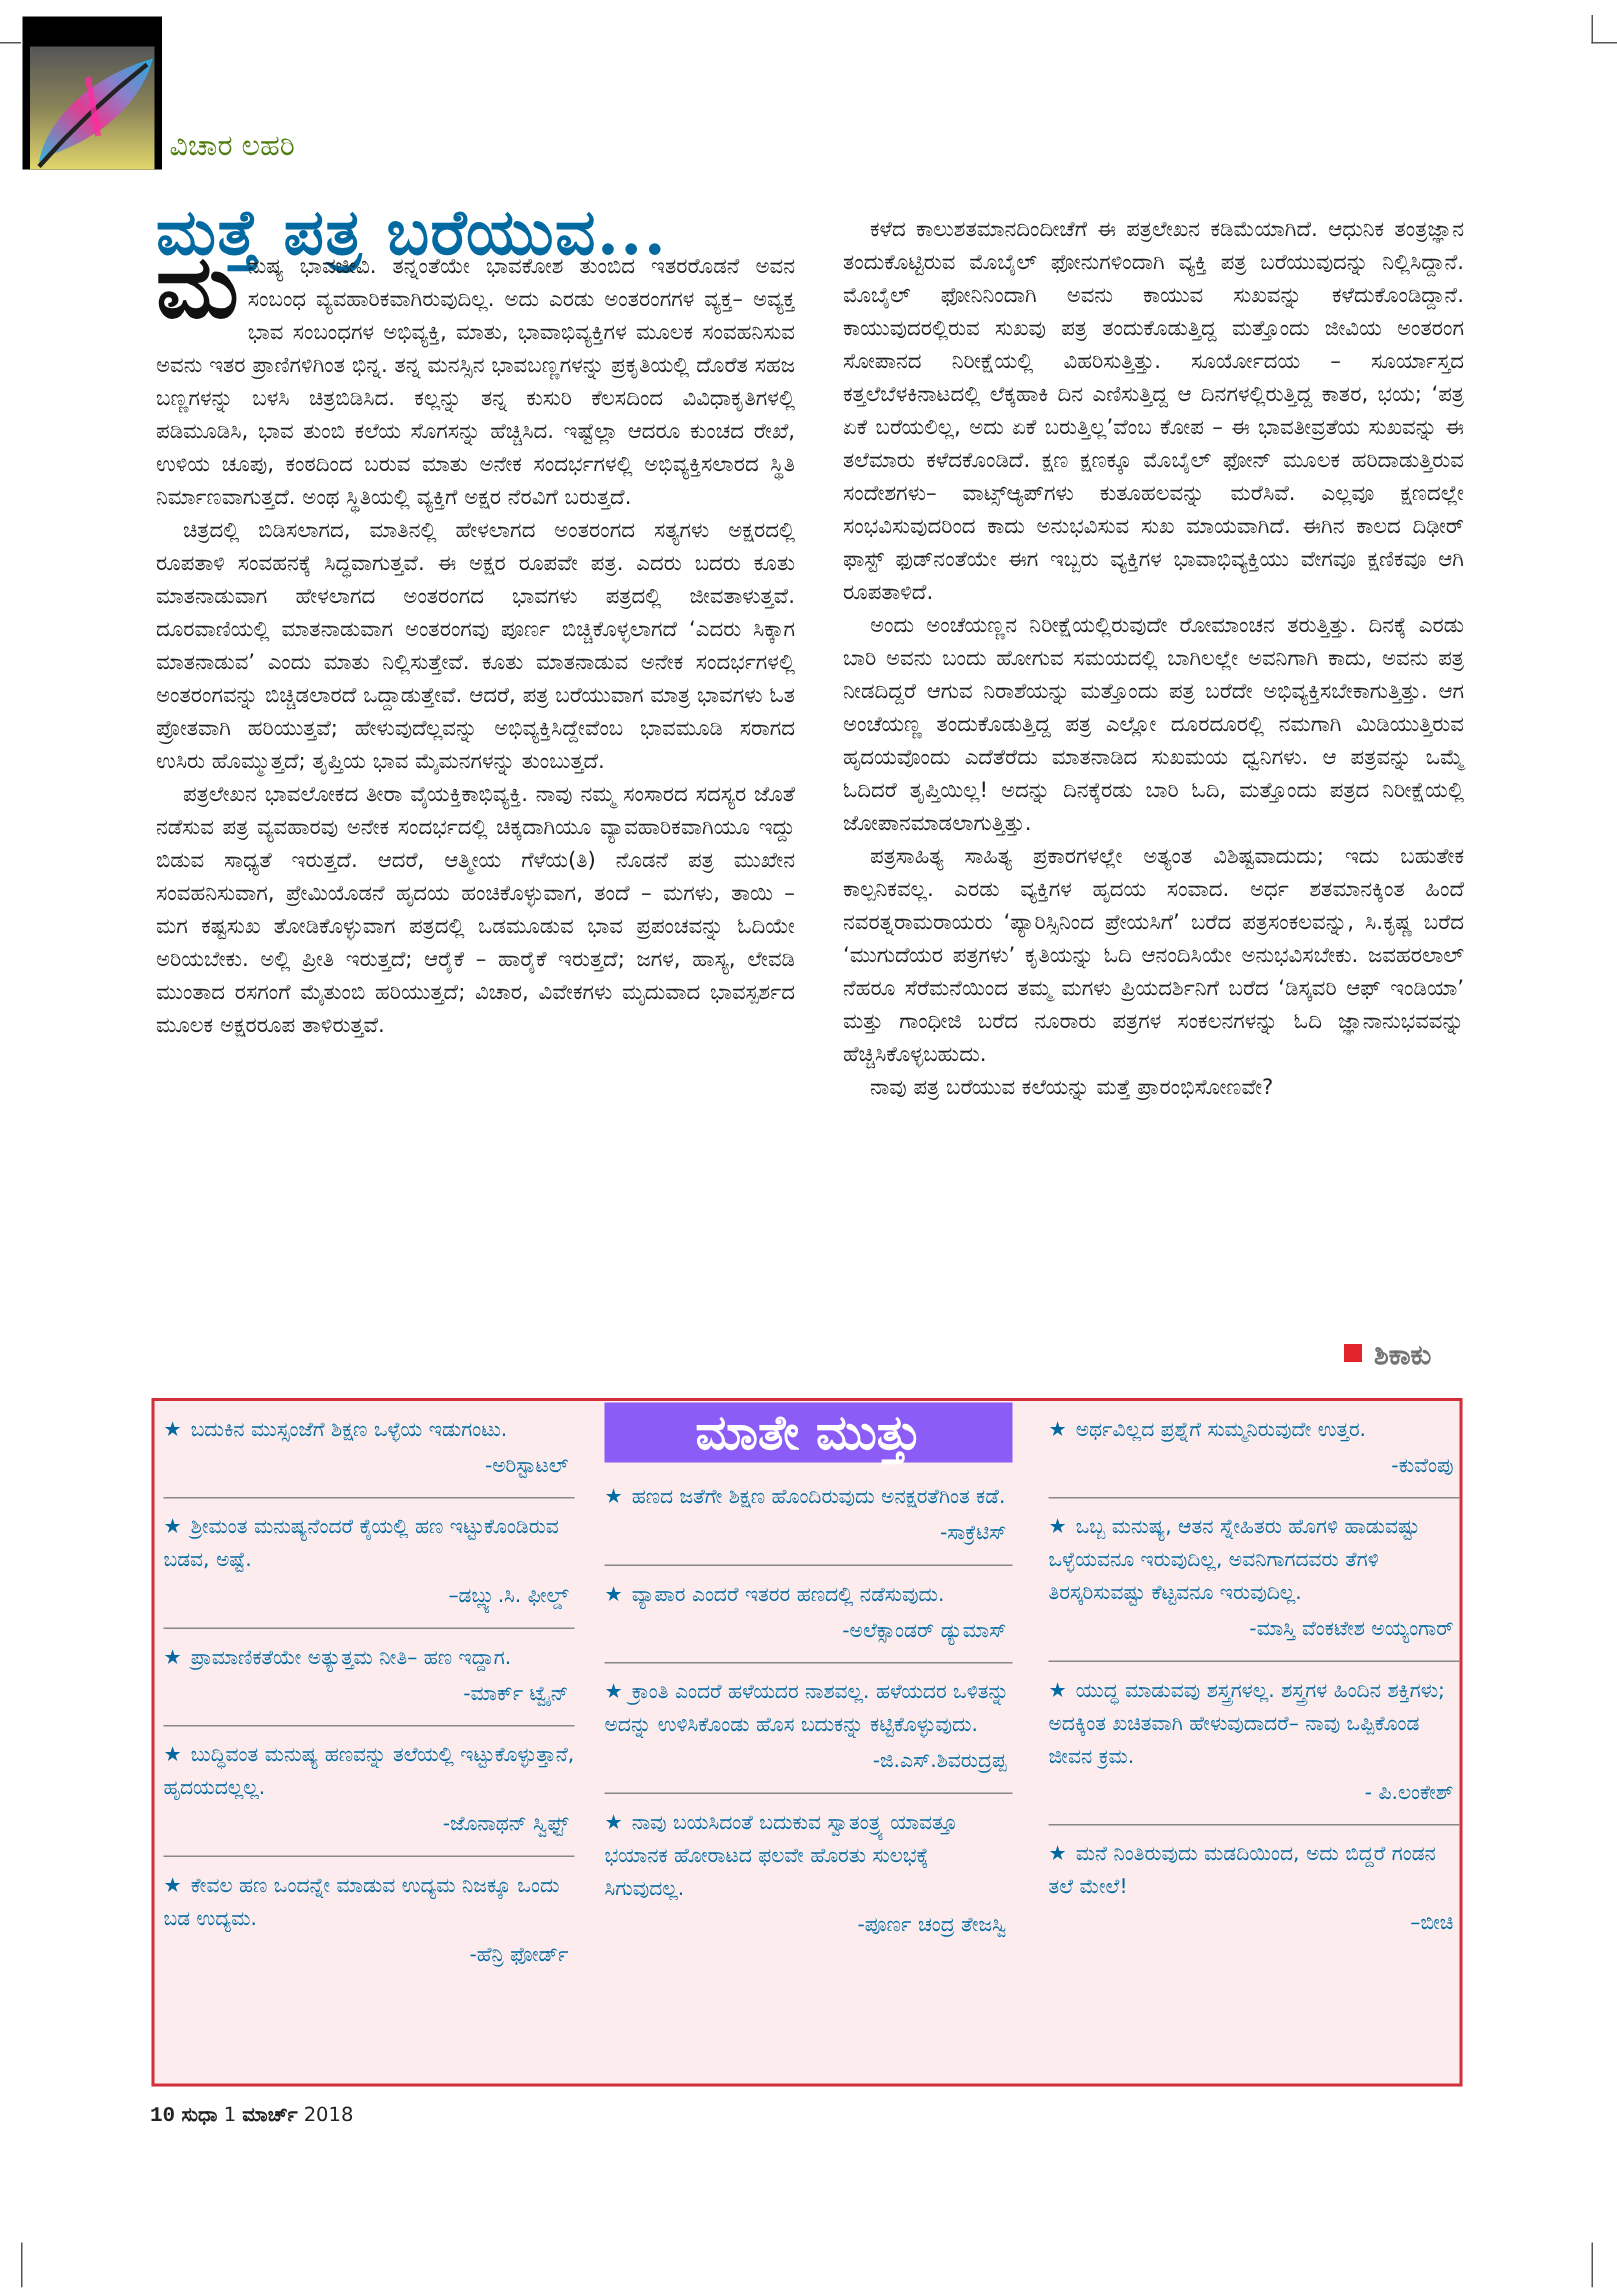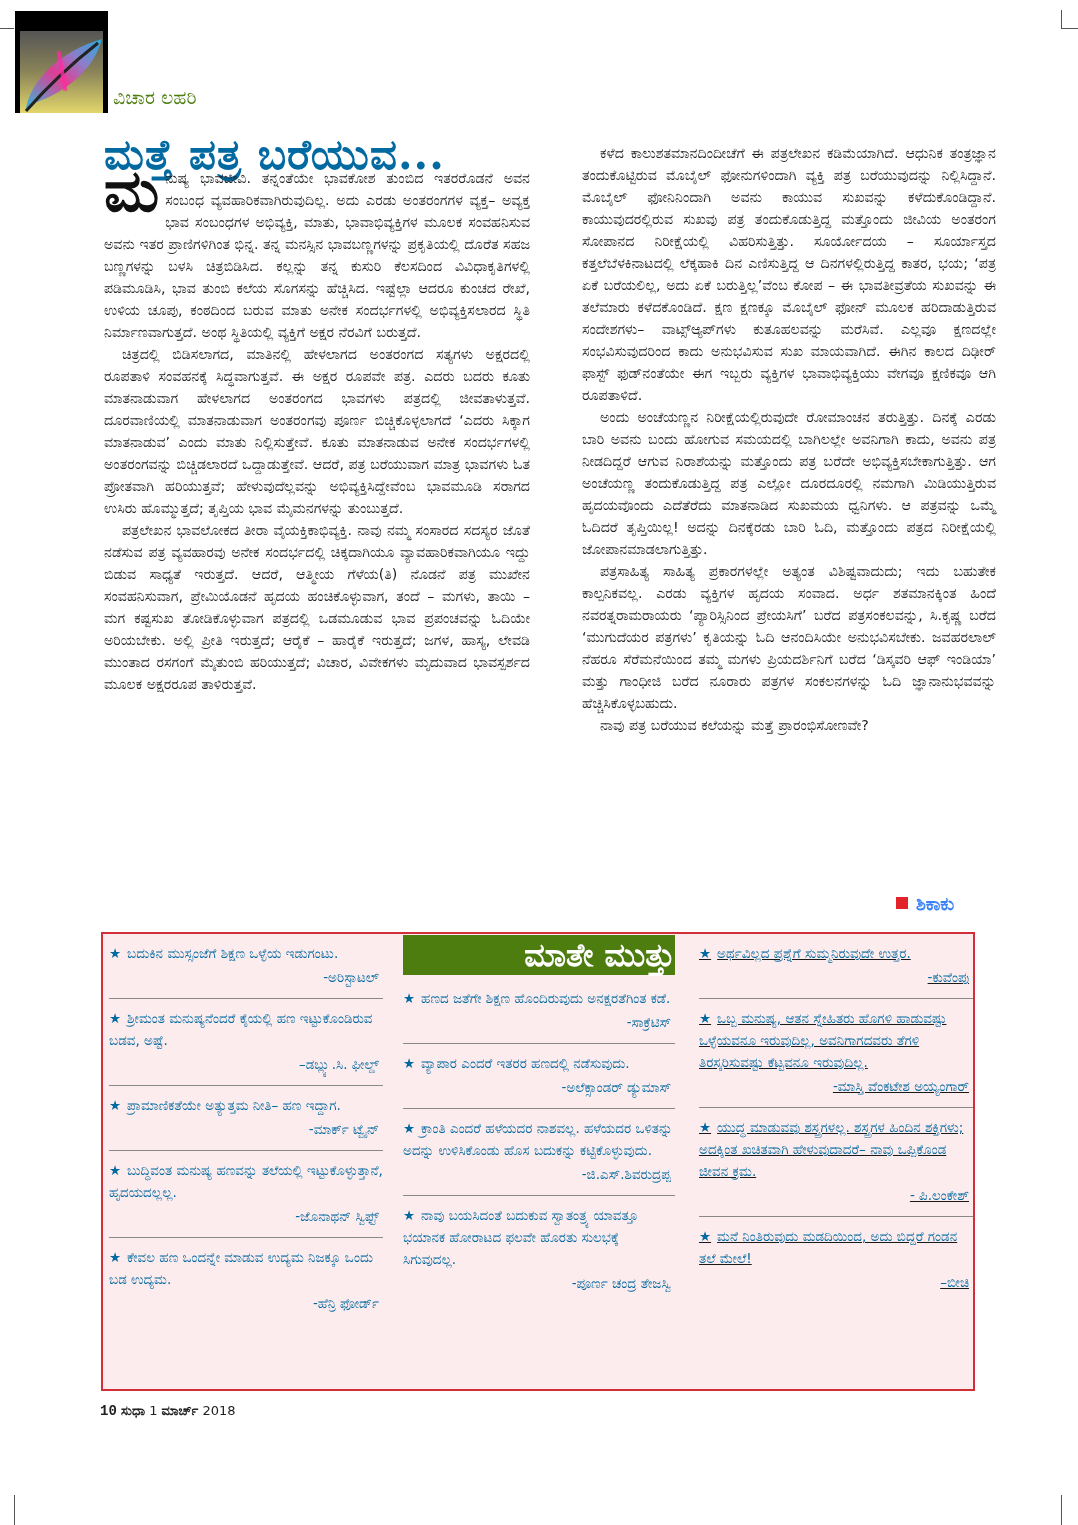--- a/index.html
+++ b/index.html
@@ -16,35 +16,35 @@
      background: linear-gradient(180deg, #555 0%, #8a8458 50%, #e2d66b 100%); overflow: hidden; }
   .logo svg { position: absolute; left: 0; top: 0; }
 
   .section-label { position: absolute; left: 113px; top: 86px; font-size: 19px; color: #4d7c0f; }
 
   .headline { position: absolute; left: 104px; top: 130px; font-size: 42px; font-weight: bold;
      font-family: "DejaVu Serif", serif; color: #0369a1; letter-spacing: 1px; }
 
   .col { position: absolute; font-size: 14.2px; line-height: 22px; color: #1e1e1e; text-align: justify; }
   .col1 { left: 104px; top: 167px; width: 426px; }
-  .col2 { left: 582px; top: 142px; width: 414px; }
+  .col2 { left: 562px; top: 142px; width: 414px; }
   .col p { margin: 0; text-indent: 18px; }
   .col p.first { text-indent: 0; }
   .dropcap { float: left; font-size: 58px; line-height: 44px; font-weight: bold;
      font-family: "DejaVu Serif", serif; margin: 2px 6px 0 0; color: #111; }
-  .byline { position: absolute; left: 896px; top: 893px; font-size: 18px; font-weight: bold; color: #3b82f6; }
+  .byline { position: absolute; left: 896px; top: 893px; font-size: 18px; font-weight: bold; color: #737373; }
   .byline .sq { display: inline-block; width: 12px; height: 12px; background: #e2232a; margin-right: 8px; vertical-align: 1px; }
 
   .quotes-box { position: absolute; left: 101px; top: 932px; width: 874px; height: 459px;
      border: 2px solid #d32f3a; background: #fdeced; box-sizing: border-box; }
   .qcol { position: absolute; top: 0; }
   .qcol.c1 { left: 6px; width: 274px; }
   .qcol.c2 { left: 300px; width: 272px; }
-  .qcol.c3 { left: 596px; width: 274px; text-decoration: underline; }
-  .title-banner { background: #4d7c0f; color: #fff; font-size: 32px; font-weight: bold; text-align: right;
+  .qcol.c3 { left: 596px; width: 274px; }
+  .title-banner { background: #8b5cf6; color: #fff; font-size: 32px; font-weight: bold; text-align: center;
      height: 40px; line-height: 40px; margin: 1px 0 4px; font-family: "DejaVu Serif", serif; }
   .quote { border-bottom: 1px solid #888; padding: 8px 0 10px; font-size: 13.5px; line-height: 22px; color: #0369a1; }
   .quote:last-child { border-bottom: none; }
   .quote .star { margin-right: 6px; }
   .quote .author { text-align: right; margin-top: 2px; padding-right: 4px; }
 
   .footer { position: absolute; left: 100px; top: 1403px; font-size: 13px; color: #222; }
   .footer .pg { font-weight: bold; font-size: 14px; font-family: Liberation Mono, monospace; }
   .footer .mag { font-weight: bold; }
 </style>

